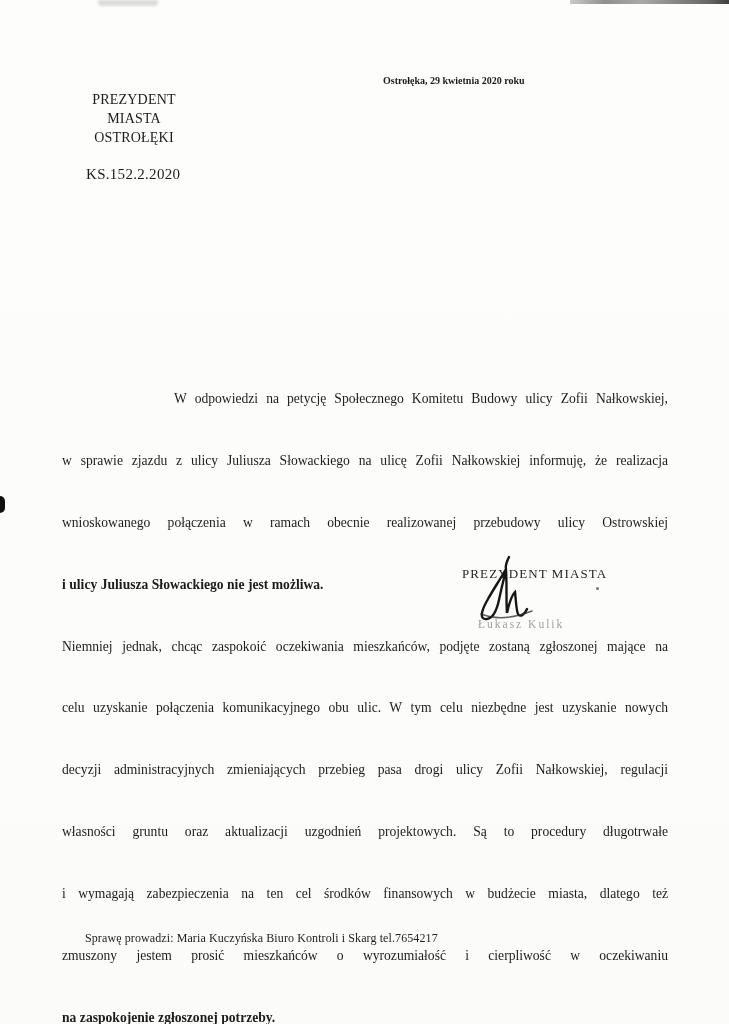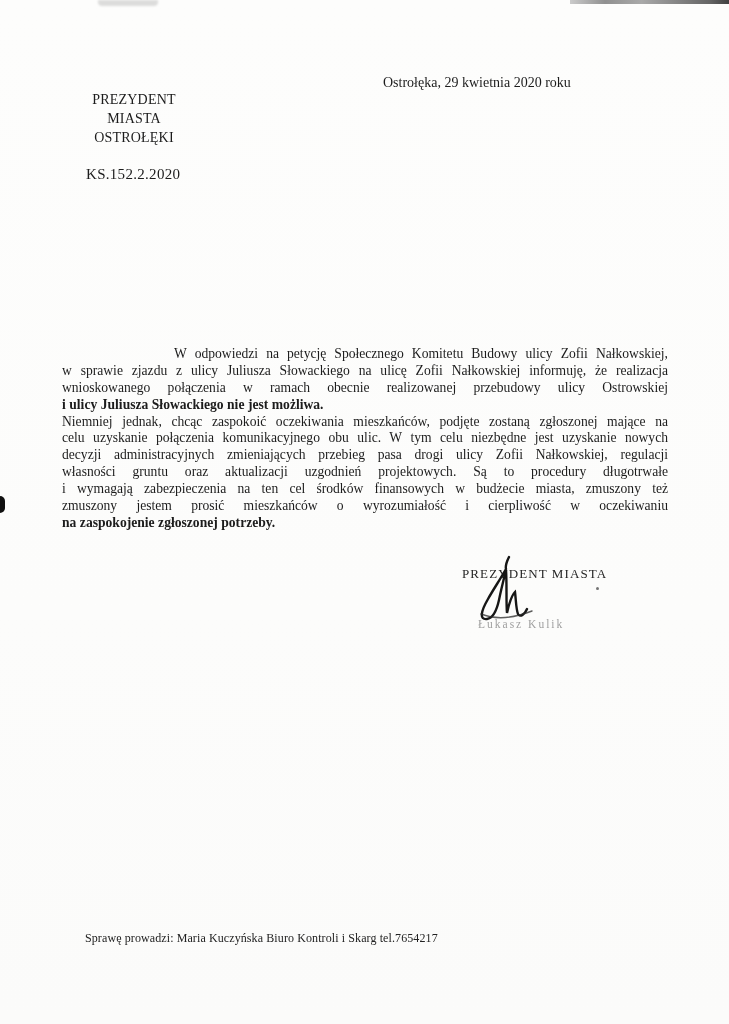--- a/index.html
+++ b/index.html
@@ -32,36 +32,38 @@
     position:absolute;left:596px;top:587px;width:3px;height:3px;
     background:#3a3a3a;border-radius:50%;opacity:.7;
   }
   
   .letterhead{
     position:absolute;left:66px;top:90px;width:136px;
     text-align:center;font-size:14px;line-height:19px;letter-spacing:.2px;
   }
   .dateline{
     position:absolute;left:383px;top:75px;
-    font-size:14px;
+    font-size:10px;
+    font-weight:bold;
   }
   .ref{
     position:absolute;left:86px;top:166px;
     font-size:15px;letter-spacing:.3px;
   }
   
   .letter-body{
     position:absolute;left:62px;top:346px;width:606px;
     font-size:13.6px;line-height:16.9px;
   }
   .line{
     text-align:justify;
     text-align-last:justify;
     height:16.9px;overflow:hidden;
     word-spacing:.1px;
+    margin-top:45px;
   }
   .line.indent{padding-left:112px;box-sizing:border-box;}
   .line.last{text-align-last:left;font-weight:bold;}
   
   .sig-block{position:absolute;left:462px;top:566px;width:180px;}
   .sig-title{
     font-size:13px;letter-spacing:1.1px;white-space:nowrap;
     color:#262626;
   }
   .sig-svg{position:absolute;left:6px;top:-12px;width:76px;height:76px;}
@@ -97,21 +99,21 @@
 
   <div class="letter-body">
     <div class="line indent">W odpowiedzi na petycję Społecznego Komitetu Budowy ulicy Zofii Nałkowskiej,</div>
     <div class="line">w sprawie zjazdu z ulicy Juliusza Słowackiego na ulicę Zofii Nałkowskiej informuję, że realizacja</div>
     <div class="line">wnioskowanego połączenia w ramach obecnie realizowanej przebudowy ulicy Ostrowskiej</div>
     <div class="line last">i ulicy Juliusza Słowackiego nie jest możliwa.</div>
     <div class="line">Niemniej jednak, chcąc zaspokoić oczekiwania mieszkańców, podjęte zostaną zgłoszonej mające na</div>
     <div class="line">celu uzyskanie połączenia komunikacyjnego obu ulic. W tym celu niezbędne jest uzyskanie nowych</div>
     <div class="line">decyzji administracyjnych zmieniających przebieg pasa drogi ulicy Zofii Nałkowskiej, regulacji</div>
     <div class="line">własności gruntu oraz aktualizacji uzgodnień projektowych. Są to procedury długotrwałe</div>
-    <div class="line">i wymagają zabezpieczenia na ten cel środków finansowych w budżecie miasta, zmuszony też</div>
+    <div class="line">i wymagają zabezpieczenia na ten cel środków finansowych w budżecie miasta, dlatego też</div>
     <div class="line">zmuszony jestem prosić mieszkańców o wyrozumiałość i cierpliwość w oczekiwaniu</div>
     <div class="line last">na zaspokojenie zgłoszonej potrzeby.</div>
   </div>
 
   <div class="sig-block">
     <div class="sig-title">PREZYDENT MIASTA</div>
     <svg class="sig-svg" viewBox="0 0 76 76" aria-hidden="true">
       <path d="M 41 3 C 39 7, 37 11, 38 15
                C 33 24, 25 36, 20 45
                C 13 57, 11 66, 19 65

